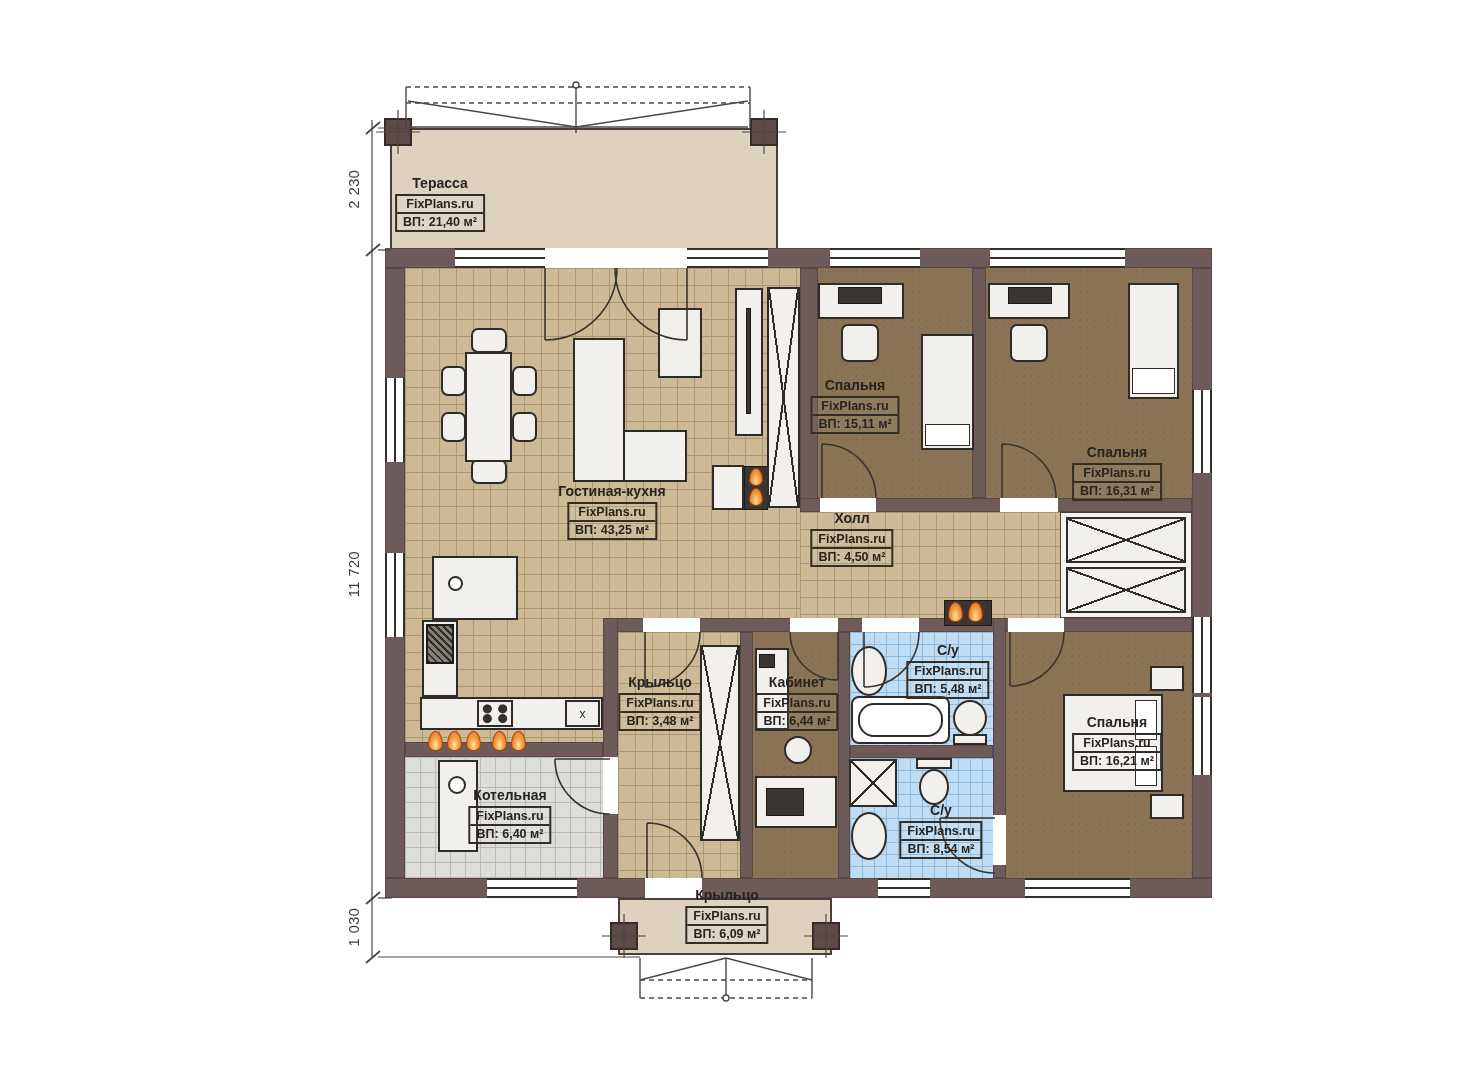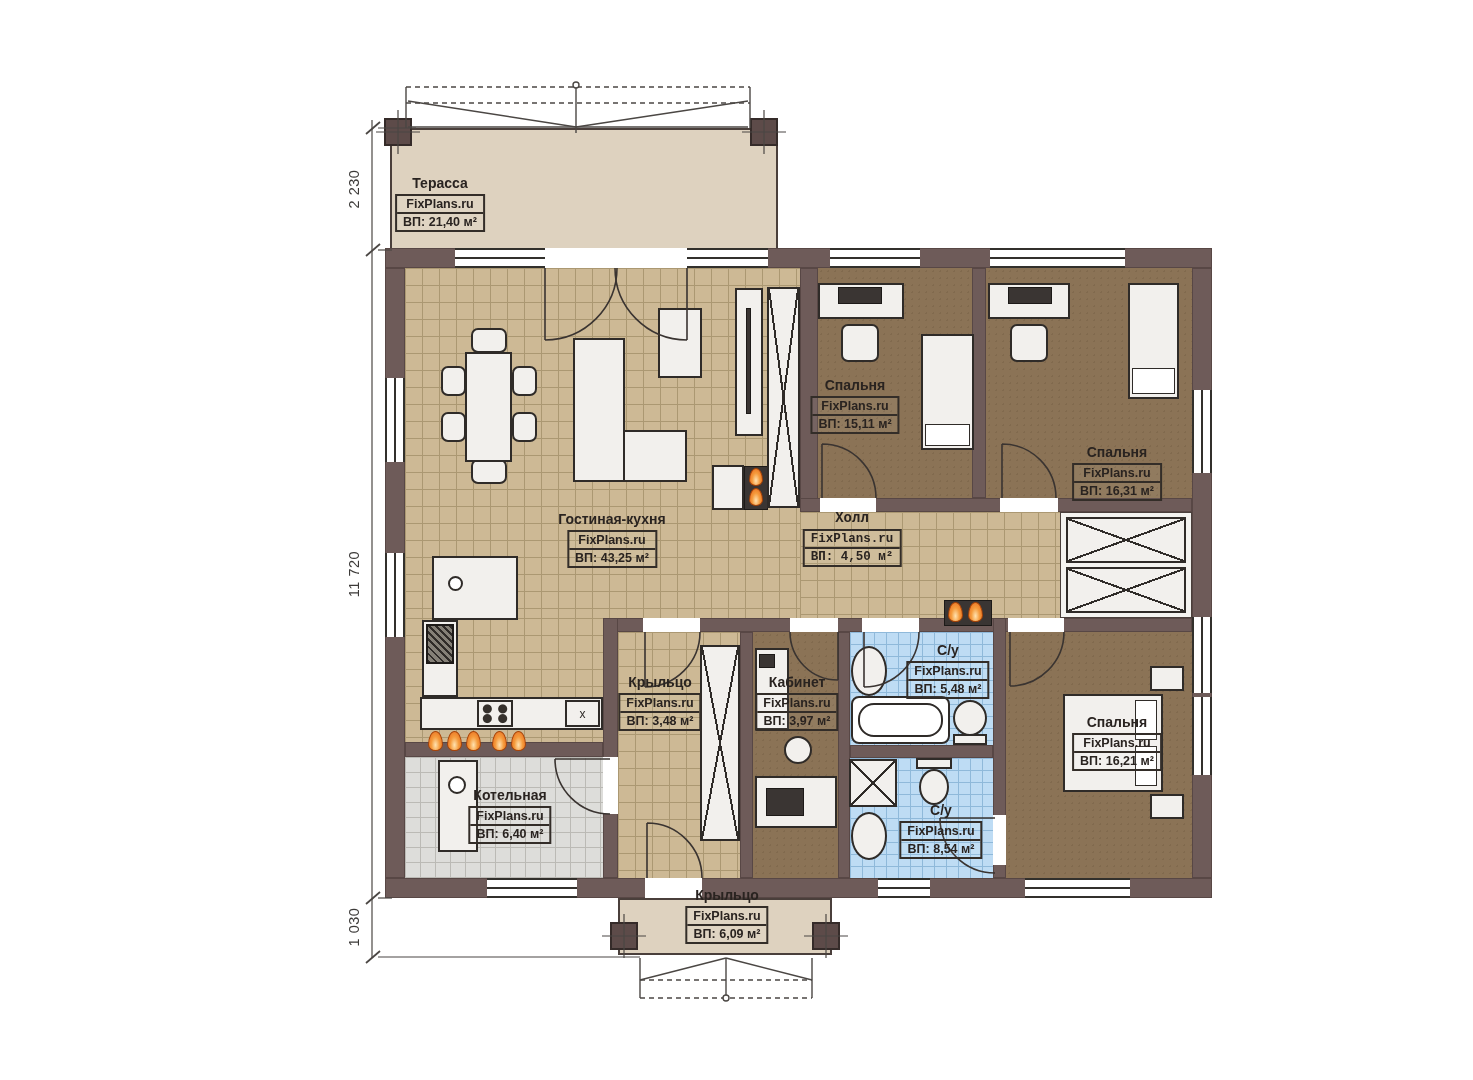--- a/index.html
+++ b/index.html
@@ -266,25 +266,25 @@
   </svg>
 
   <div class="dim-label" style="left:310px;top:180px;">2 230</div>
   <div class="dim-label" style="left:310px;top:565px;">11 720</div>
   <div class="dim-label" style="left:310px;top:918px;">1 030</div>
 
   <div class="rlabel" style="left:440px;top:176px;">
     <div class="rname">Терасса</div>
     <div class="box"><div class="row">FixPlans.ru</div><div class="row">ВП: 21,40 м²</div></div>
   </div>
-  <div class="rlabel" style="left:612px;top:512px;">
+  <div class="rlabel" style="left:612px;top:484px;">
     <div class="rname">Гостиная-кухня</div>
     <div class="box"><div class="row">FixPlans.ru</div><div class="row">ВП: 43,25 м²</div></div>
   </div>
-  <div class="rlabel" style="left:852px;top:511px;font-family:Liberation Mono, monospace;">
+  <div class="rlabel" style="left:852px;top:511px;">
     <div class="rname">Холл</div>
     <div class="box"><div class="row">FixPlans.ru</div><div class="row">ВП: 4,50 м²</div></div>
   </div>
   <div class="rlabel" style="left:855px;top:378px;">
     <div class="rname">Спальня</div>
     <div class="box"><div class="row">FixPlans.ru</div><div class="row">ВП: 15,11 м²</div></div>
   </div>
   <div class="rlabel" style="left:1117px;top:445px;">
     <div class="rname">Спальня</div>
     <div class="box"><div class="row">FixPlans.ru</div><div class="row">ВП: 16,31 м²</div></div>
@@ -292,21 +292,21 @@
   <div class="rlabel" style="left:1117px;top:715px;">
     <div class="rname">Спальня</div>
     <div class="box"><div class="row">FixPlans.ru</div><div class="row">ВП: 16,21 м²</div></div>
   </div>
   <div class="rlabel" style="left:660px;top:675px;">
     <div class="rname">Крыльцо</div>
     <div class="box"><div class="row">FixPlans.ru</div><div class="row">ВП: 3,48 м²</div></div>
   </div>
   <div class="rlabel" style="left:797px;top:675px;">
     <div class="rname">Кабинет</div>
-    <div class="box"><div class="row">FixPlans.ru</div><div class="row">ВП: 3,97 м²</div></div>
+    <div class="box"><div class="row">FixPlans.ru</div><div class="row">ВП: 6,44 м²</div></div>
   </div>
   <div class="rlabel" style="left:948px;top:643px;">
     <div class="rname">С/у</div>
     <div class="box"><div class="row">FixPlans.ru</div><div class="row">ВП: 5,48 м²</div></div>
   </div>
   <div class="rlabel" style="left:941px;top:803px;">
     <div class="rname">С/у</div>
     <div class="box"><div class="row">FixPlans.ru</div><div class="row">ВП: 8,54 м²</div></div>
   </div>
   <div class="rlabel" style="left:510px;top:788px;">

